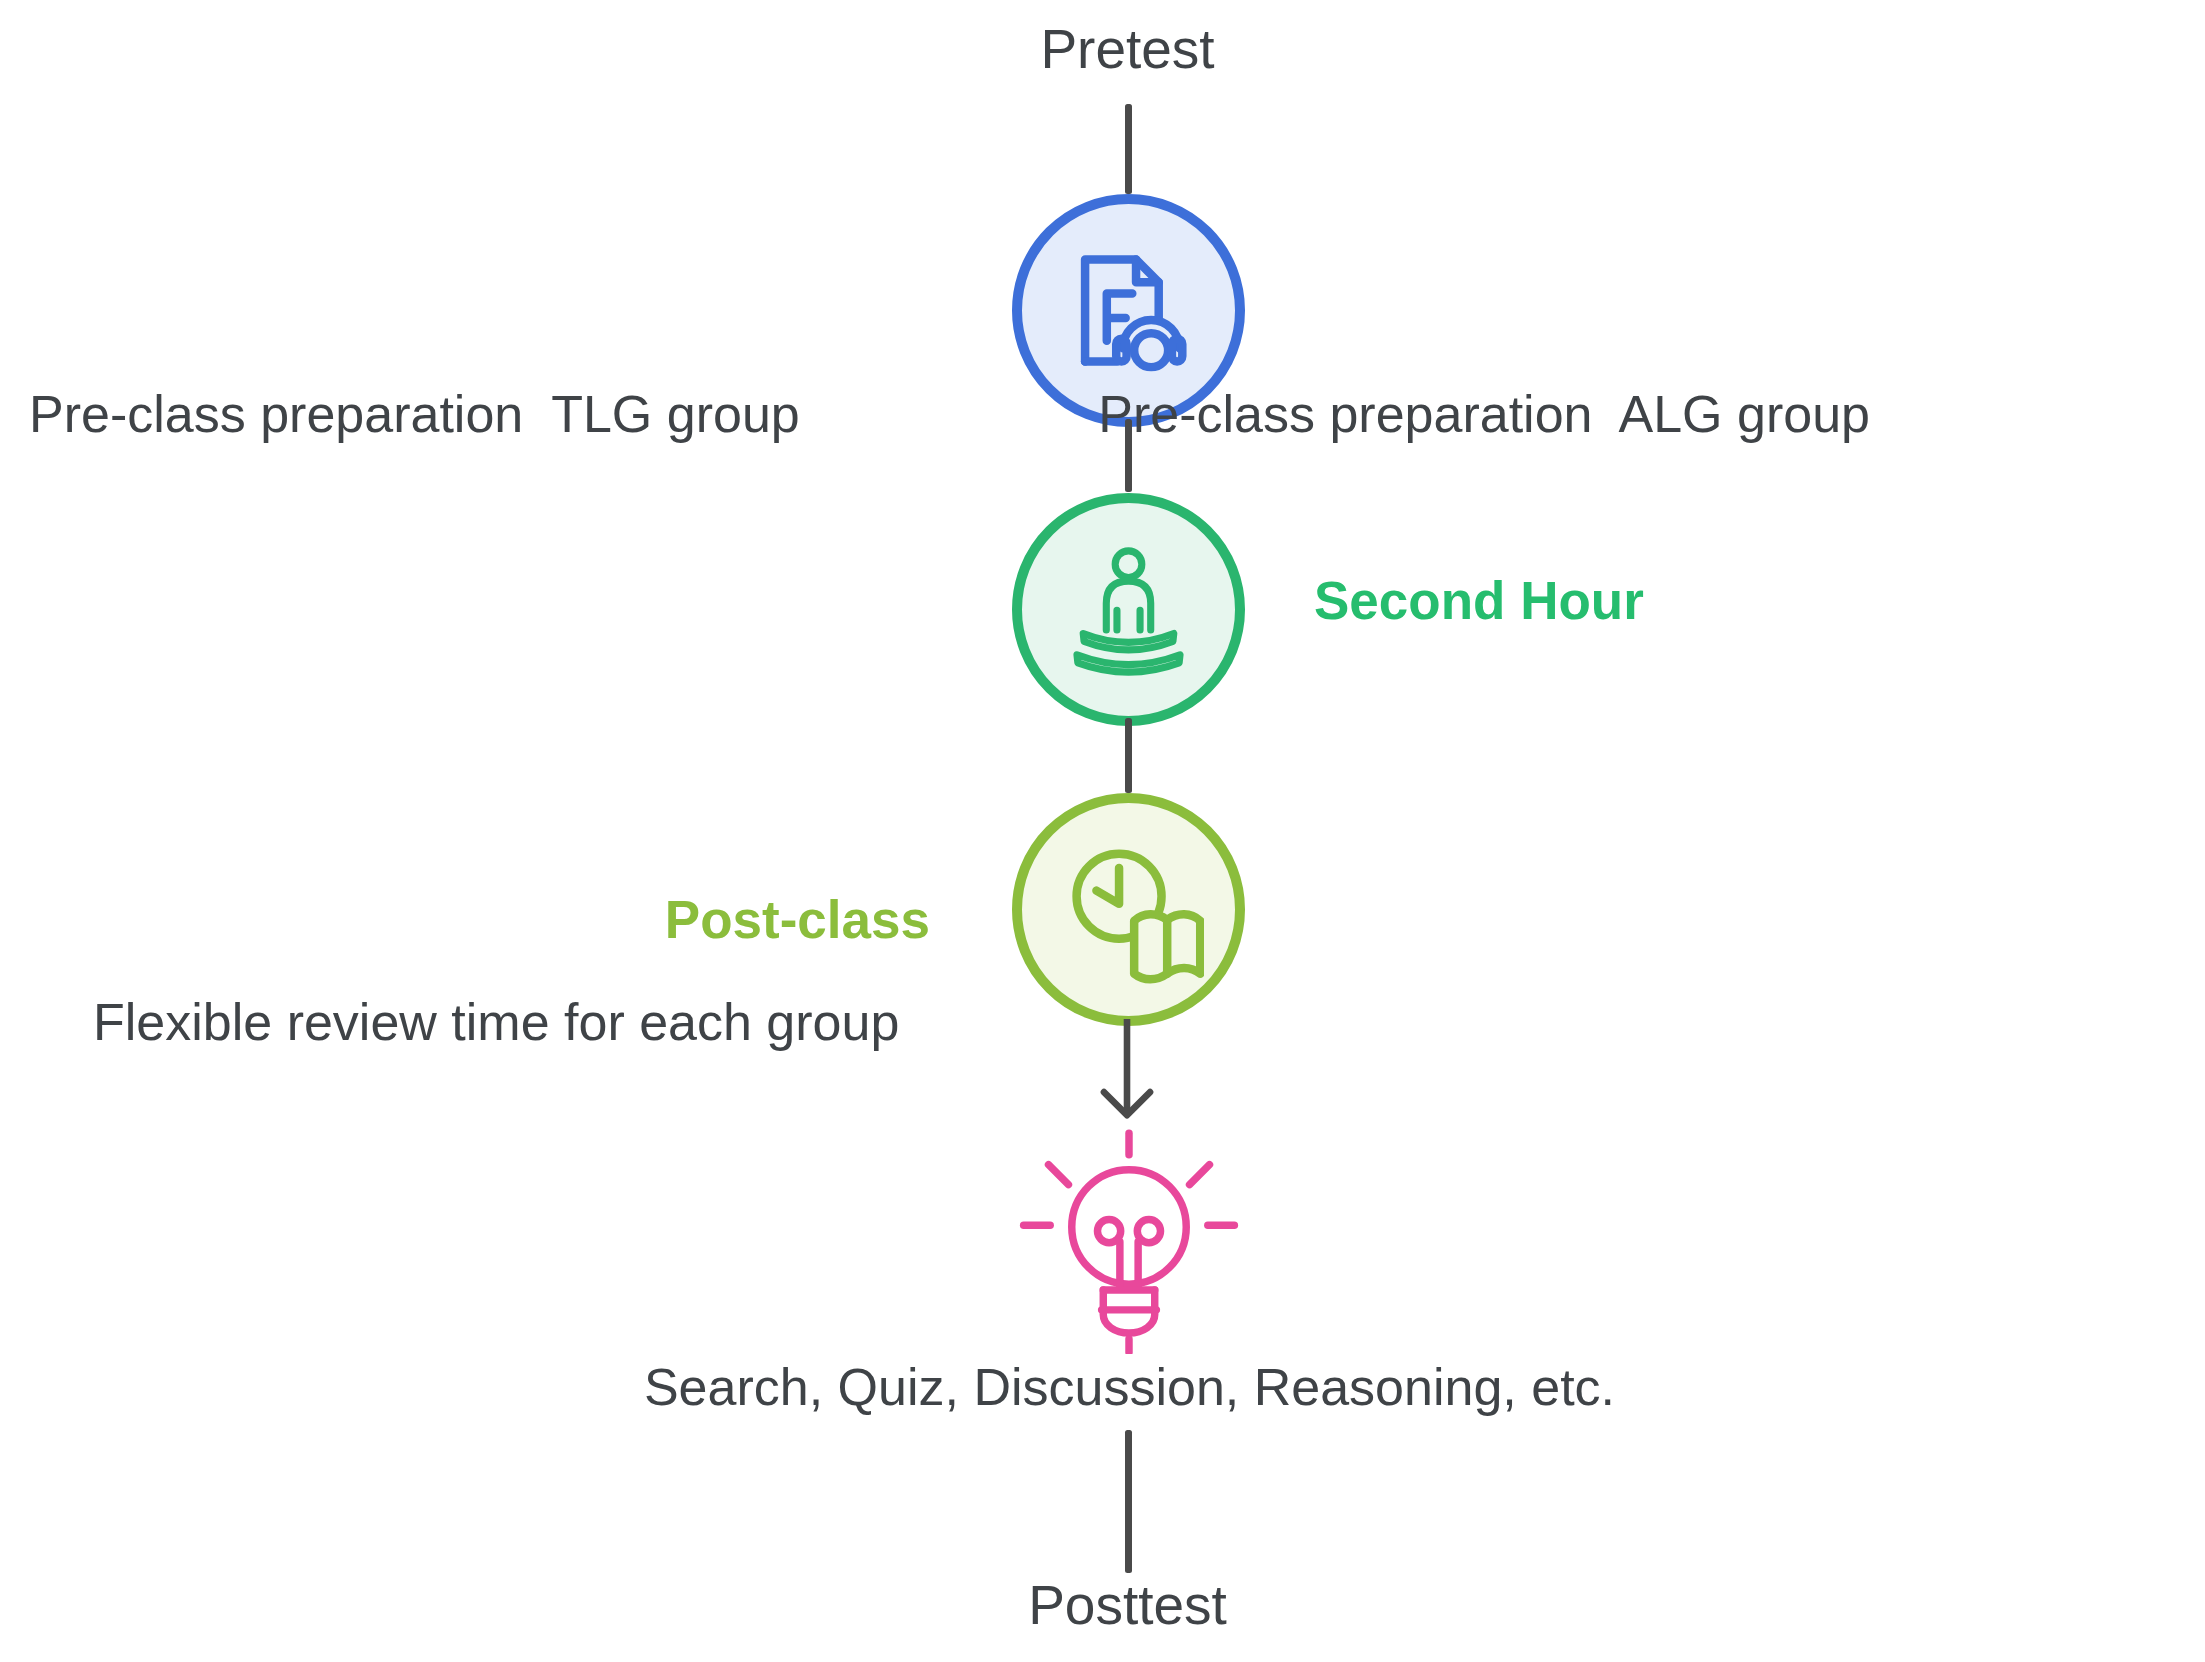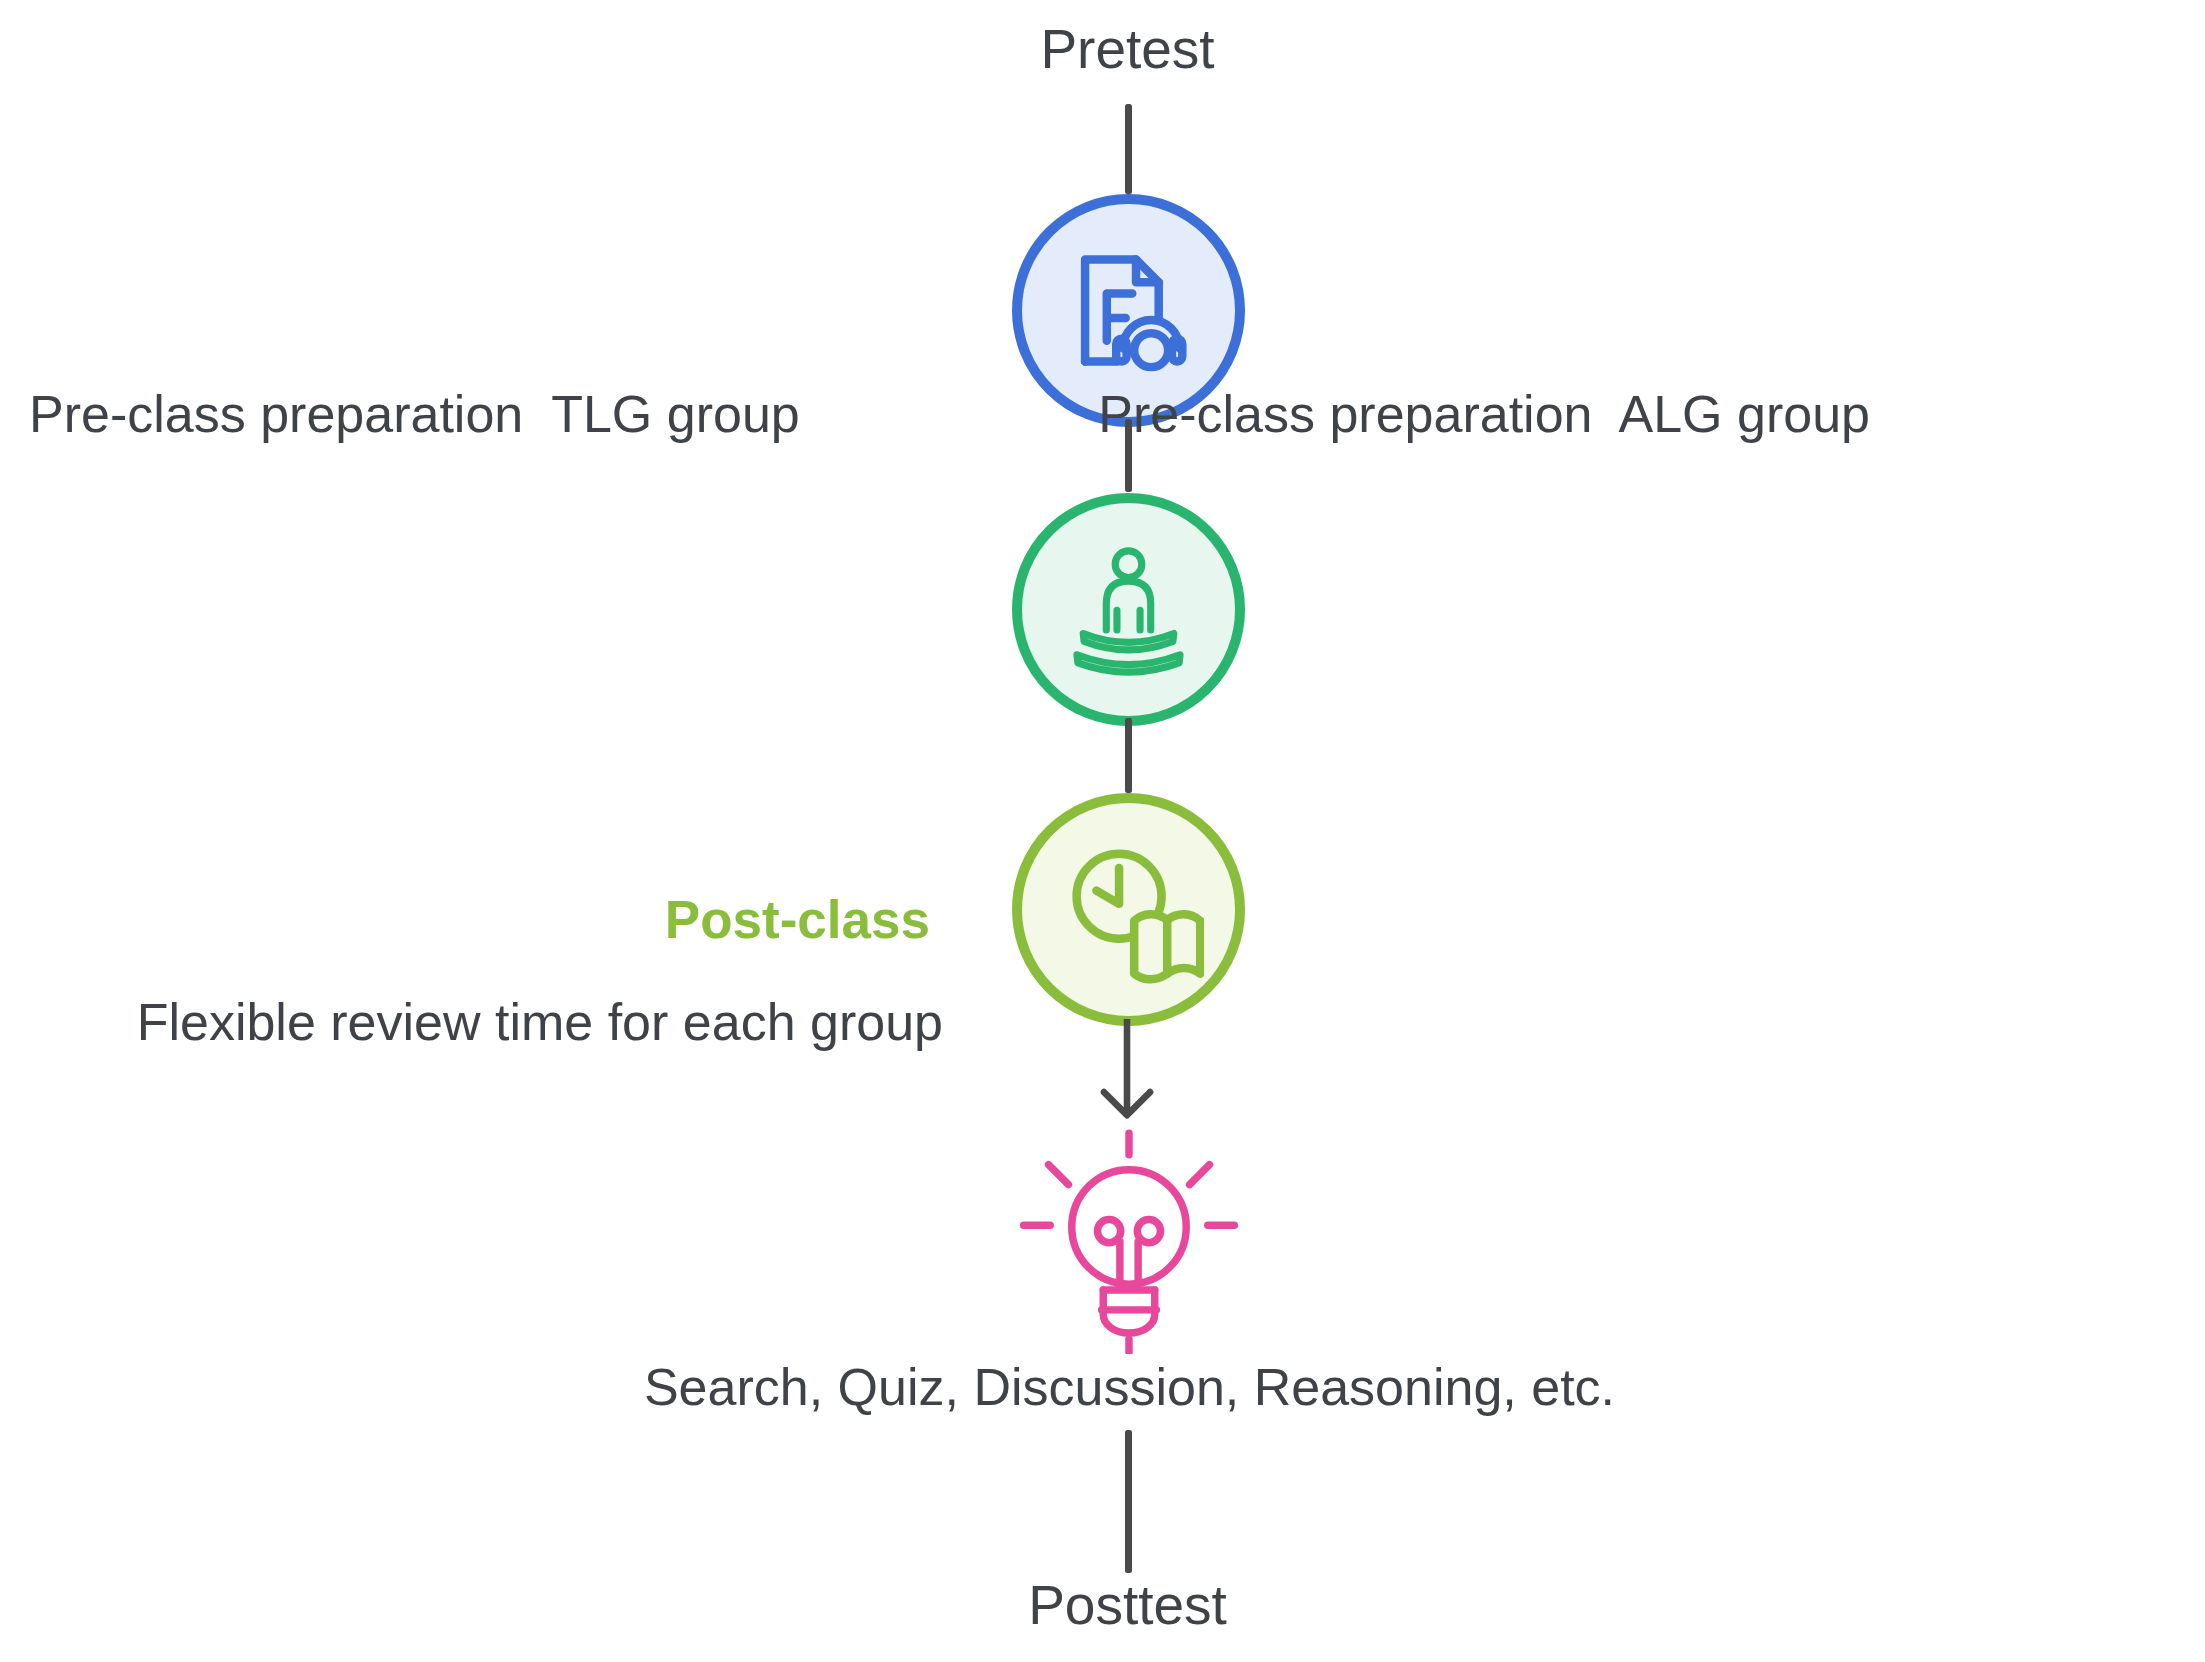--- a/index.html
+++ b/index.html
@@ -21,21 +21,21 @@
   .lime {border-color:#8bbd3c;background:#f3f8e7;}
   .icon{width:151px;height:151px;}
   .heading{position:absolute;font-weight:bold;font-size:53px;line-height:1;}
   .h-blue {top:277px;left:432px;width:498px;text-align:right;color:#3d6fd9;}
   .h-green{top:574px;left:1314px;color:#26bd6e;}
   .h-lime {top:893px;left:432px;width:498px;text-align:right;color:#8bbd3c;}
   .note{position:absolute;font-size:52px;line-height:1;color:#3f4347;}
   .n-left1 {top:388px;left:29px;white-space:pre;}
   .n-right1{top:388px;right:10px;white-space:pre;text-align:right;}
   .n-desc2 {top:669px;left:1311px;width:822px;line-height:1.7;}
-  .n-desc3 {top:978px;left:104px;width:839px;text-align:right;line-height:1.7;}
+  .n-desc3 {top:978px;left:93px;width:839px;line-height:1.7;}
   .activities{top:1361px;left:523px;width:1213px;text-align:center;}
   .arrow{position:absolute;left:1099px;top:1019px;}
   .bulb{position:absolute;left:1017px;top:1128px;}
 </style>
 </head>
 <body>
 
 <div class="canvas">
 
   <div class="label start">Pretest</div>
@@ -60,20 +60,21 @@
 
   <div class="circle green" style="top:493px;">
     <svg class="icon" viewBox="0 0 160 170" fill="none" stroke="#2ab56e" stroke-width="8" stroke-linecap="round" stroke-linejoin="round">
       <circle cx="80" cy="34" r="15"></circle>
       <path d="M55,108 V78 q0,-25 25,-25 q25,0 25,25 v30"></path>
       <path d="M67,86 V108 M93,86 V108"></path>
       <path d="M29,112 Q80,132 131,112 L130,121 Q80,140 30,121 Z"></path>
       <path d="M22,136 Q80,158 138,136 L137,145 Q80,166 23,145 Z"></path>
     </svg>
   </div>
+  <div class="heading h-green">Second Hour</div>
 
   <div class="vline" style="top:718px;height:75px;"></div>
 
   <div class="circle lime" style="top:793px;">
     <svg class="icon" viewBox="0 0 160 160" fill="none" stroke="#8bbd3c" stroke-width="9" stroke-linecap="round" stroke-linejoin="round">
       <circle cx="70" cy="66" r="45"></circle>
       <path d="M70,74 V36 M70,74 L46,60"></path>
       <path d="M86,92 c10,-9 24,-9 35,-1 c11,-8 25,-8 35,1 V148 c-10,-8 -24,-8 -35,0 c-11,8 -25,8 -35,0 Z" fill="#f3f8e7"></path>
       <path d="M121,91 V148"></path>
     </svg>

